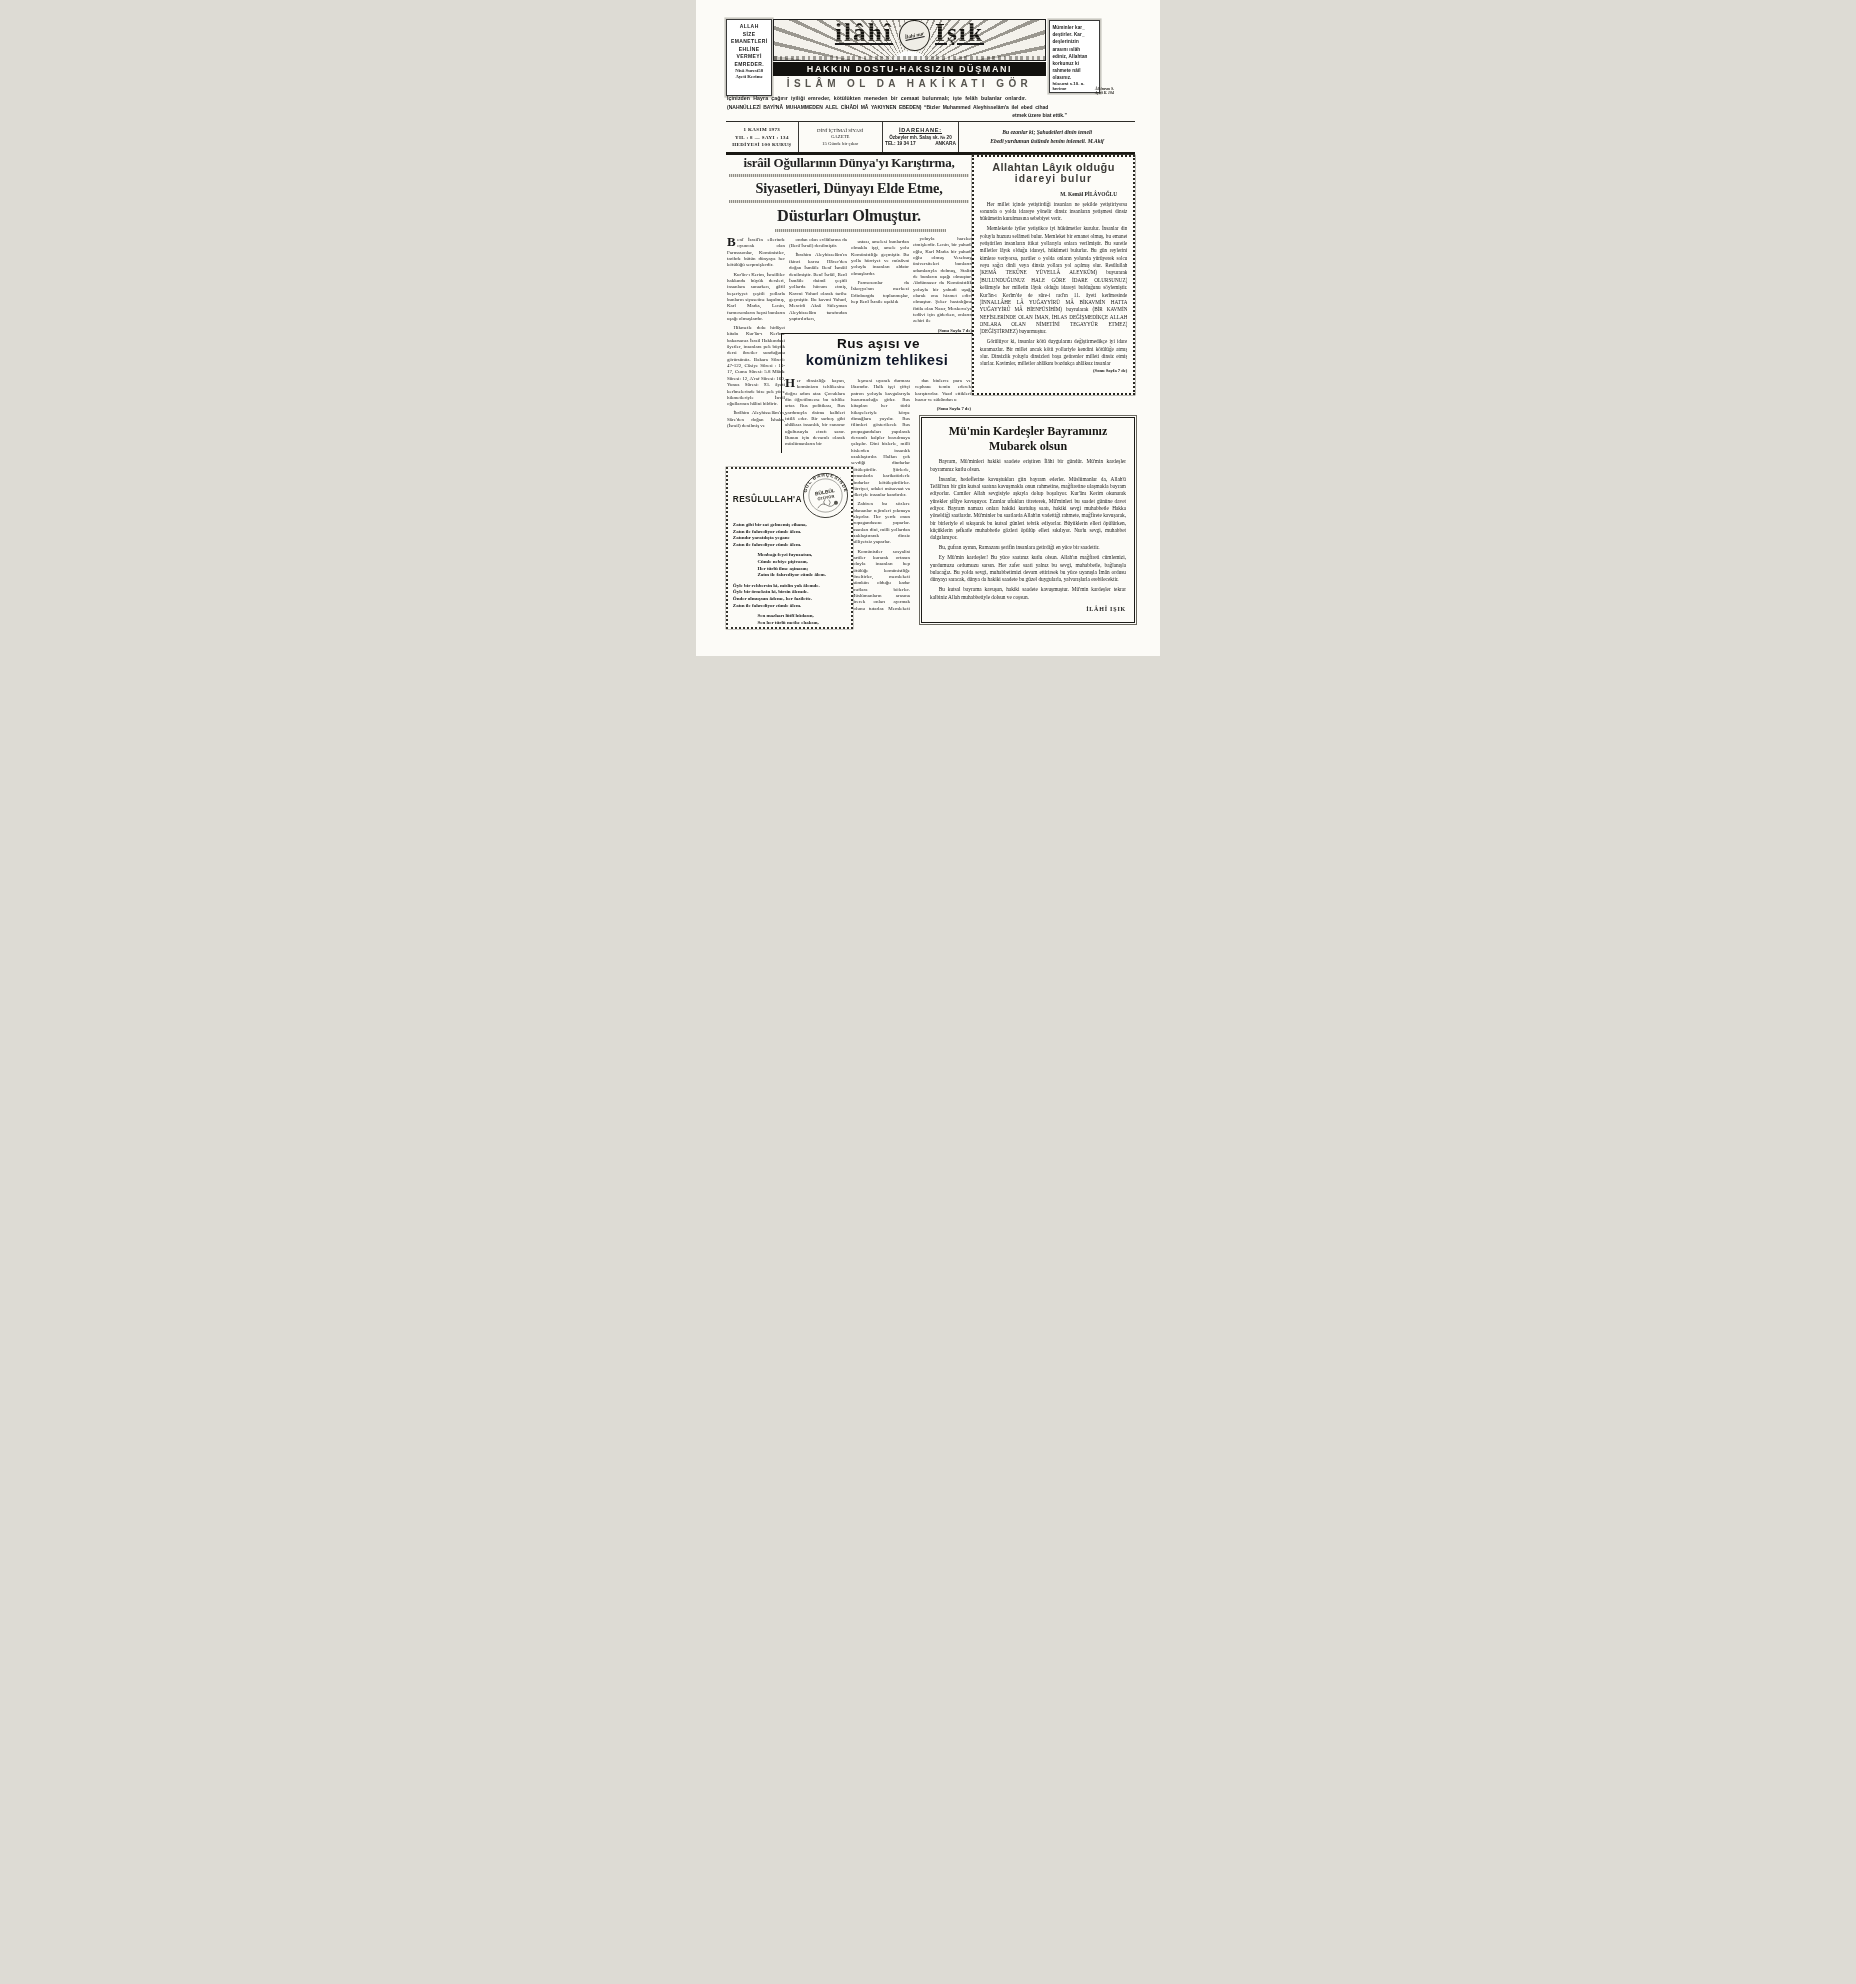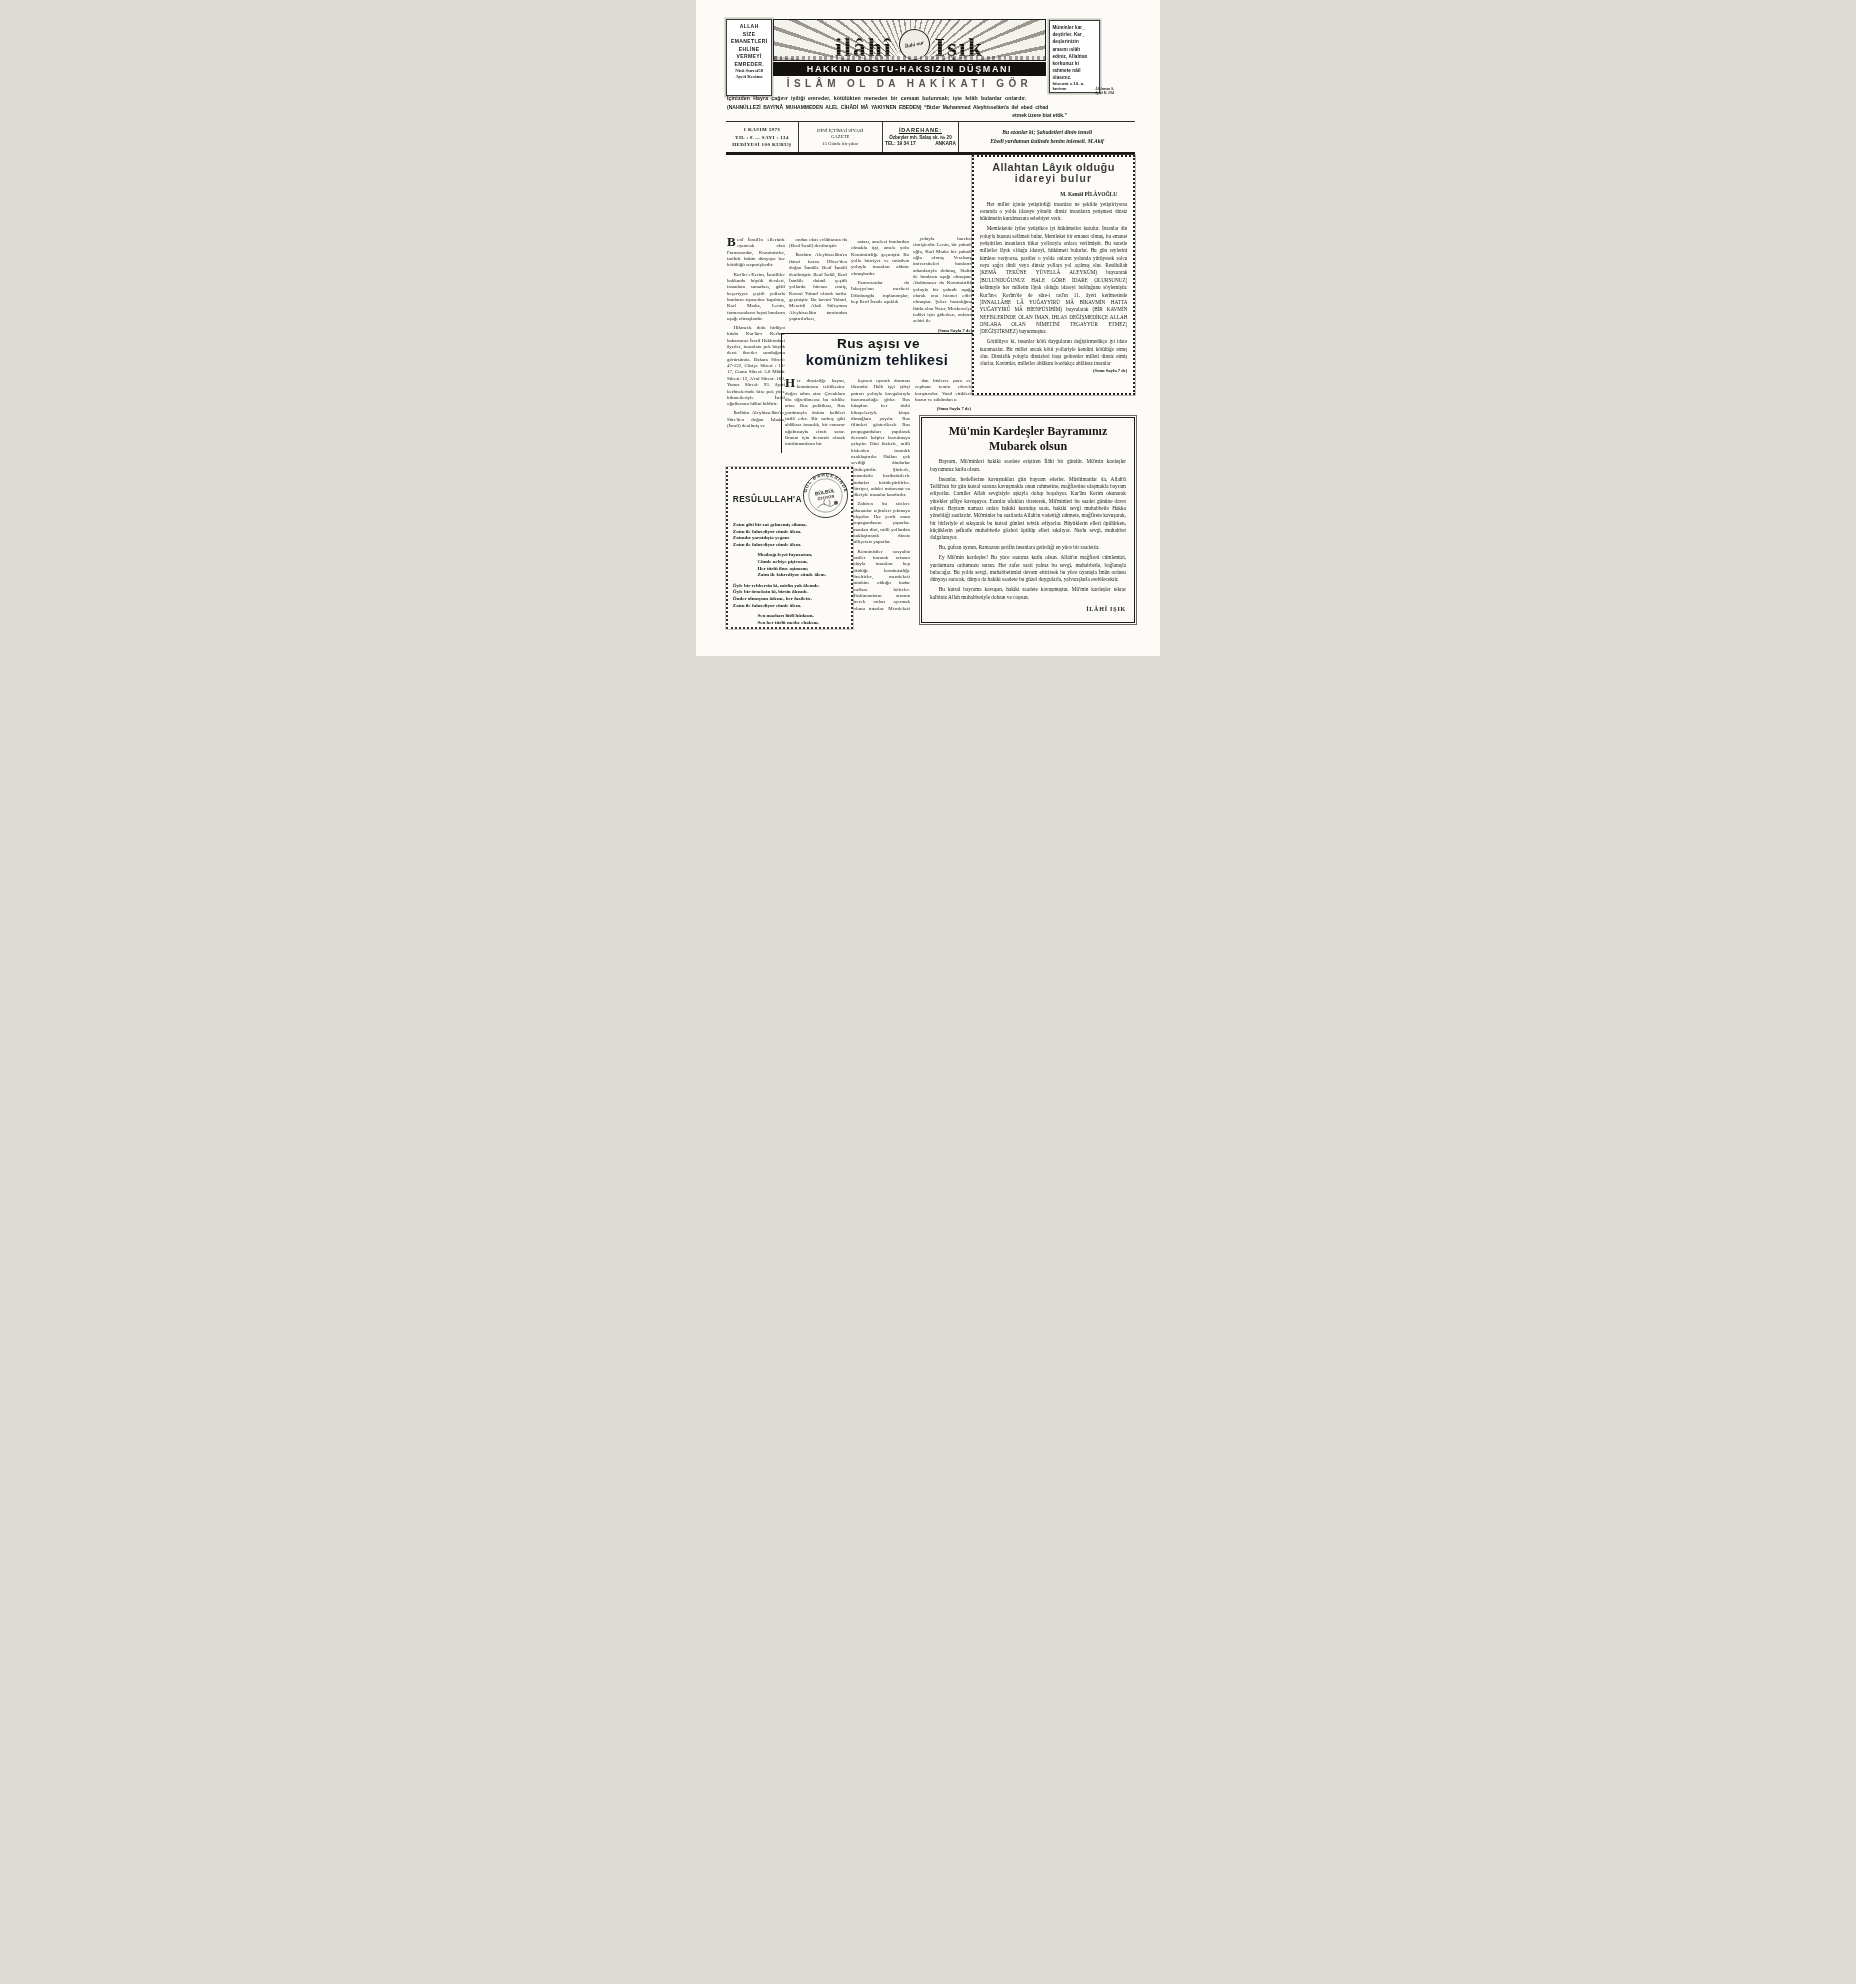--- a/index.html
+++ b/index.html
@@ -12,25 +12,25 @@
             background:#fff;text-align:center;padding:3.2px 1.2px 1.6px;}
   .side-box .bx-line{font:700 5px/1.5 "Liberation Sans","DejaVu Sans",sans-serif;letter-spacing:0.4px;}
   .side-box .bx-src{font:700 4.8px/1.3 "Liberation Serif",serif;}
   .box-left{left:30px;top:19px;width:42px;height:70px;}
   .box-right{left:353px;top:20px;width:44px;height:66px;text-align:left;padding:3.2px 2.4px 1.6px;}
   .box-right .bx-line{font:600 4.6px/1.55 "Liberation Sans","DejaVu Sans",sans-serif;letter-spacing:0.1px;}
   .box-right .bx-src{font:800 4.4px/1.2 "Liberation Sans",sans-serif;}
 
   
   .logo{left:77px;top:19px;width:273px;}
-  .logo-art{position:relative;height:40px;border:1.2px solid #1d1d1d;display:flex;align-items:flex-end;justify-content:center;gap:5.6px;
+  .logo-art{position:relative;height:40px;border:1.2px solid #1d1d1d;display:flex;align-items:flex-start;justify-content:center;gap:5.6px;
     background:
       radial-gradient(circle at 50% 130%, rgba(255,255,255,.95) 0 14%, transparent 15%),
       repeating-conic-gradient(from 240deg at 50% 135%, #9a978f 0deg 1.6deg, #f4f2ec 1.6deg 6deg);
-    overflow:hidden;}
+    overflow:hidden;text-decoration:underline;}
   .logo-art::after{content:"";position:absolute;left:0;right:0;bottom:0;height:4px;
       background:repeating-linear-gradient(90deg,#55524b 0 2.8px,#efede7 2.8px 5.6px);opacity:.55;}
   .logo-word{font:700 25.4px/1 "Liberation Serif","DejaVu Serif",serif;letter-spacing:2px;
       background:repeating-linear-gradient(0deg,#14130f 0 1.6px,#4e4b44 1.6px 2.8px);
       -webkit-background-clip:text;background-clip:text;color:transparent;-webkit-text-fill-color:transparent;}
   .logo-medallion{width:29px;height:29px;border-radius:50%;border:1.2px double #24221d;background:#efede6;
       display:flex;align-items:center;justify-content:center;transform:rotate(-12deg);box-shadow:0 0 0 0.8px #efede6;}
   .logo-medallion span{font:italic 700 5.2px/1 "Liberation Serif",serif;color:#23211c;}
   .logo-band{margin-top:1.2px;height:14.3px;background:#12110e;color:#f7f5ef;text-align:center;
       font:900 9px/14.3px "Liberation Sans","DejaVu Sans",sans-serif;letter-spacing:1.6px;}
@@ -199,20 +199,28 @@
       </div>
     </div>
     <div class="cell c4">
       <div>
           <div>Bu ezanlar ki; Şahadetleri dinin temeli</div>
           <div>Ebedî yurdumun üstünde benim inlemeli. M.Akif</div>
         </div>
     </div>
   </div>
 
+  <div class="abs headline">
+    <div class="h1">isrâil Oğullarının Dünya'yı Karıştırma,</div>
+    <div class="gray-rule"></div>
+    <div class="h2">Siyasetleri, Dünyayı Elde Etme,</div>
+    <div class="gray-rule"></div>
+    <div class="h3">Düsturları Olmuştur.</div>
+    <div class="gray-rule short"></div>
+  </div>
 
   <div class="abs body-col lead-col1">
     <p class="nofirst"><span class="dropcap">B</span><span>enî İsrail'in ellerinde oyuncak olan Farmasonlar, Komünistler, tarihde bütün dünyaya her kötülüğü serpmişlerdir.</span></p>
     <div>
         <p>Kur'ân-ı Kerim, İsrailliler hakkında büyük dersleri, insanlara sunarken, gâfil beşeriyyet çeşitli yollarla bunların siyasetine kapılmış, Karl Marks, Lenin, farmosonların hepsi bunların uşağı olmuşlardır.</p>
         <p>Hikmetle dolu hidâyet kitabı Kur'ân-ı Kerîme bakarsanız İsrail Hakkındaki âyetler, insanlara pek büyük dersi ibretler sunduğunu görürsünüz. Bakara Sûresi: 47-122, Câsiye Sûresi : 16-17, Cuma Sûresi: 5.8 Mâide Sûresi: 12, A'raf Sûresi: 160, Yunus Sûresi: 93. âyeti kerîmelerinde bize pek yüce hikmetleriyle İsrail oğullarının hâlini bildirir.</p>
         <p>İbrâhim Aleyhisselâm'ın, Sâre'den doğan İshaka, (İsrail) denilmiş ve</p>
       </div>
   </div>
   <div class="abs body-col lead-col2">

